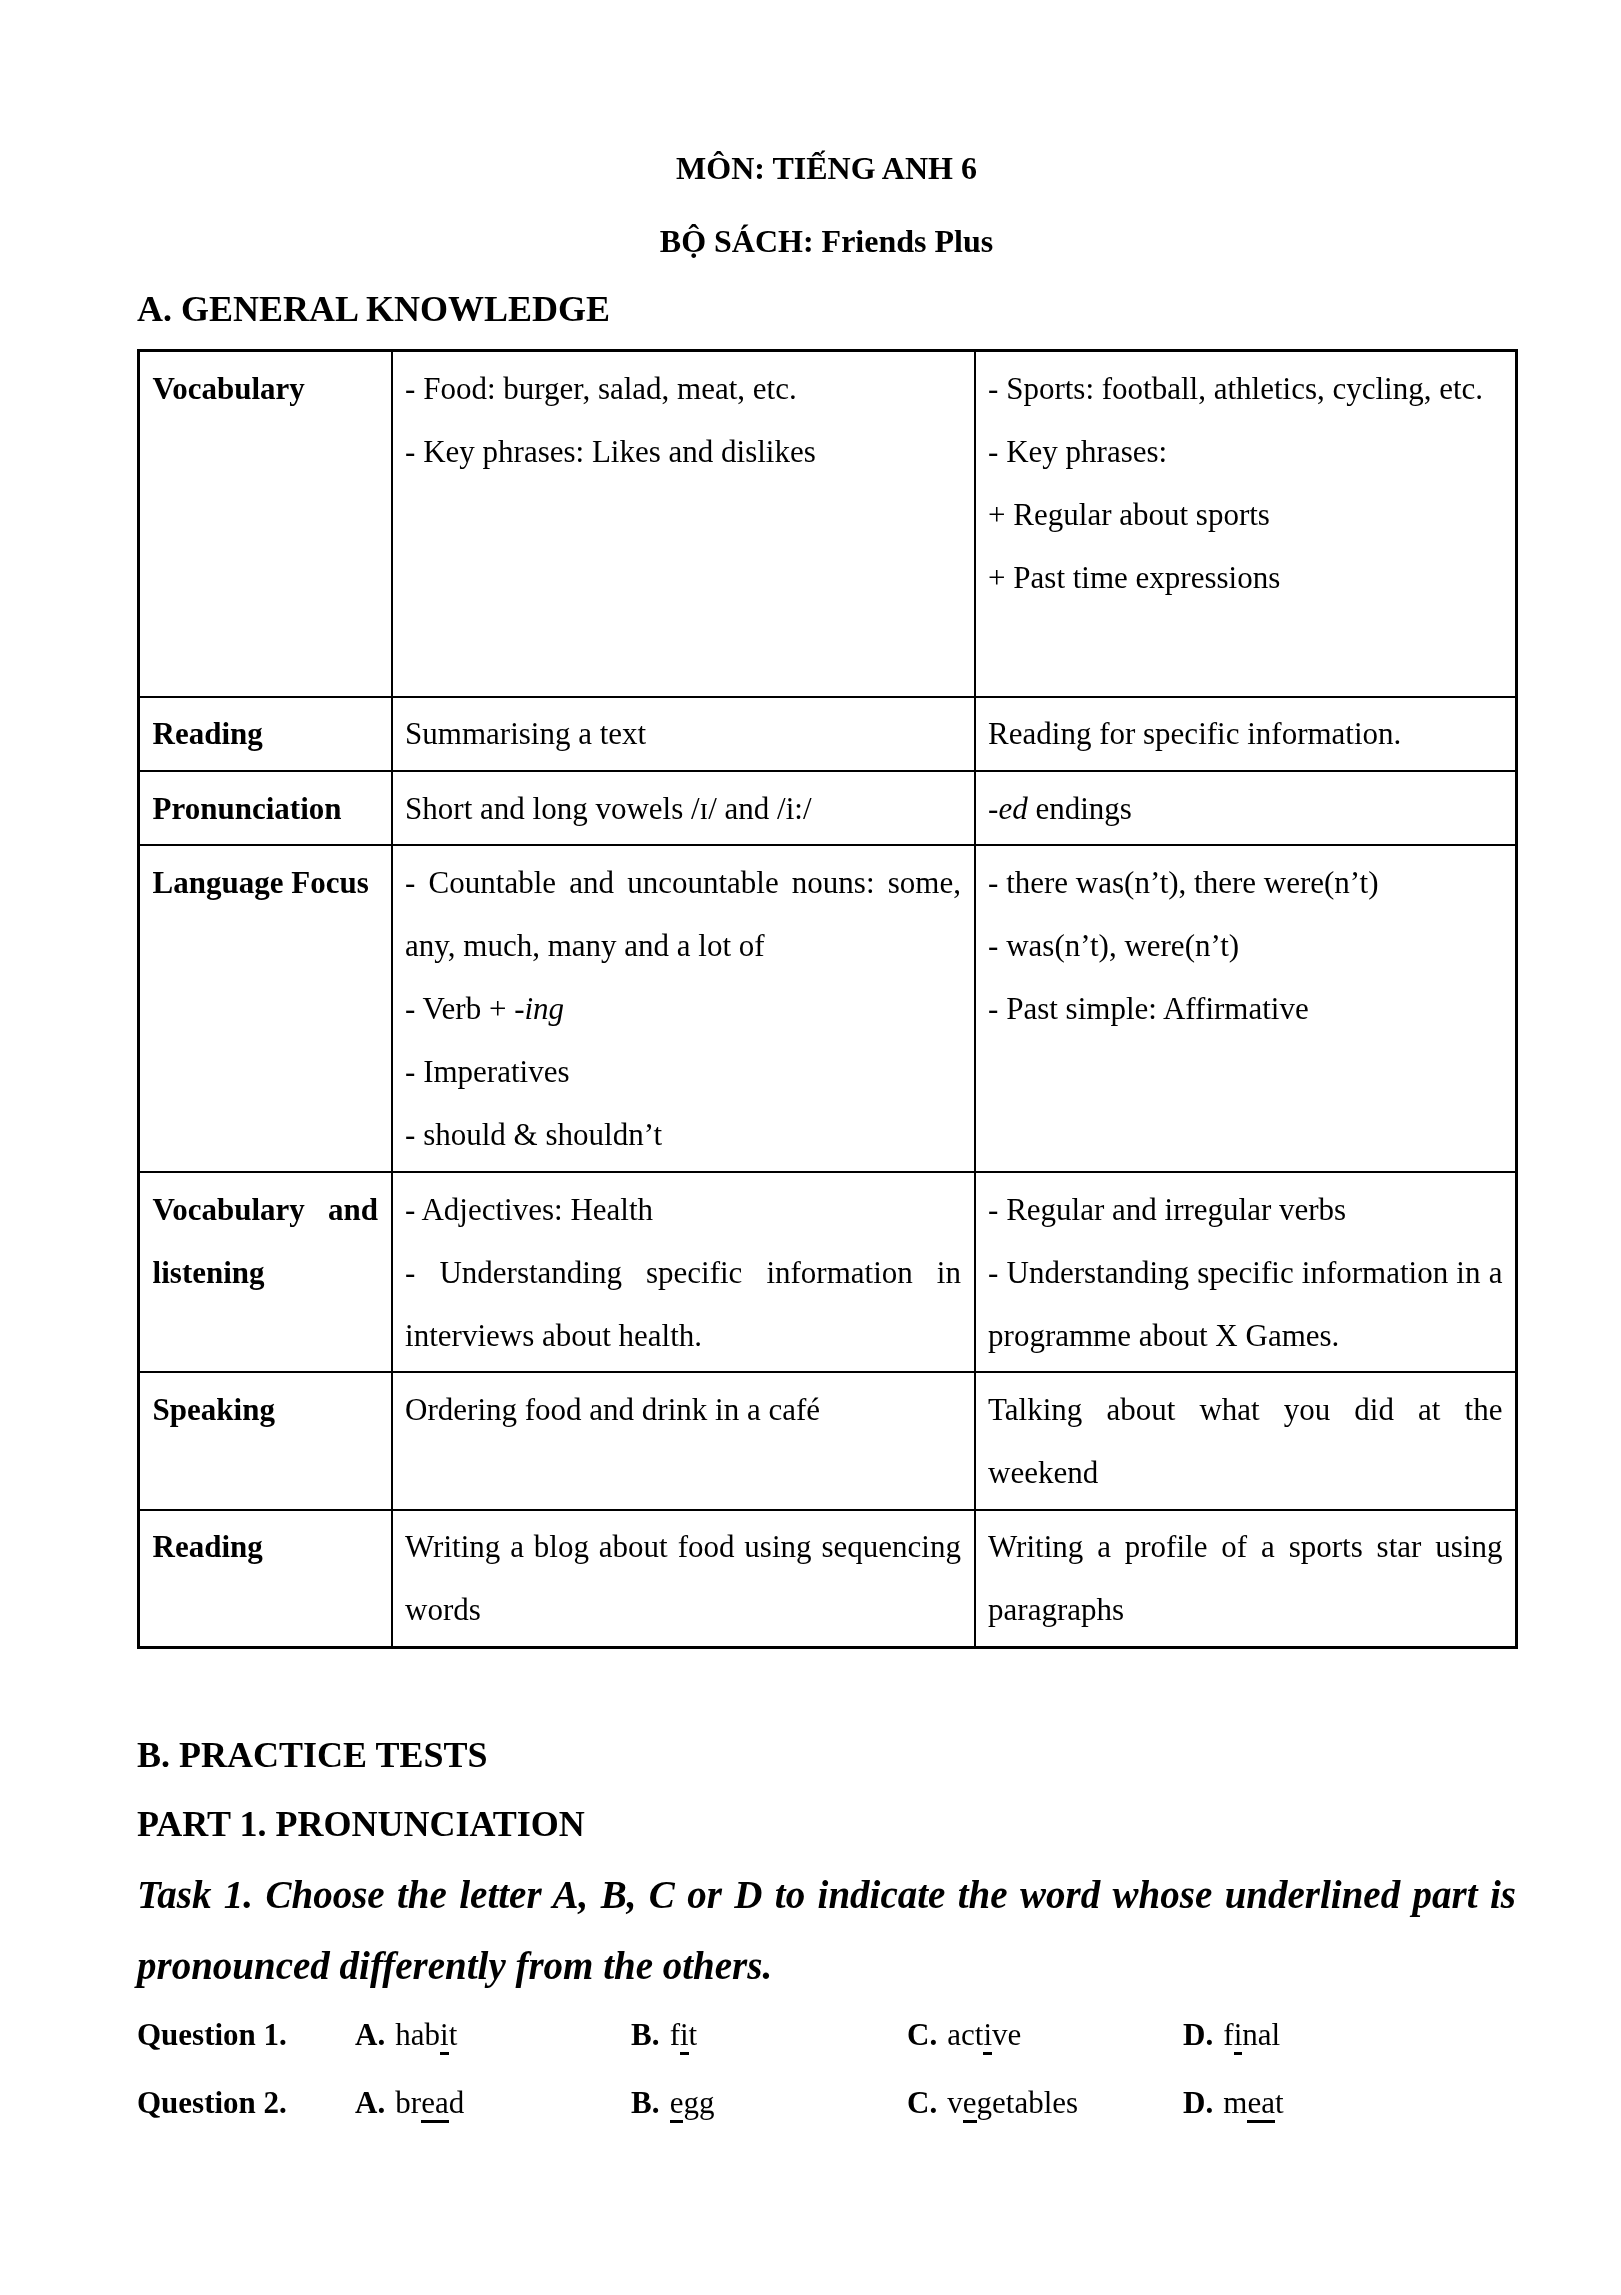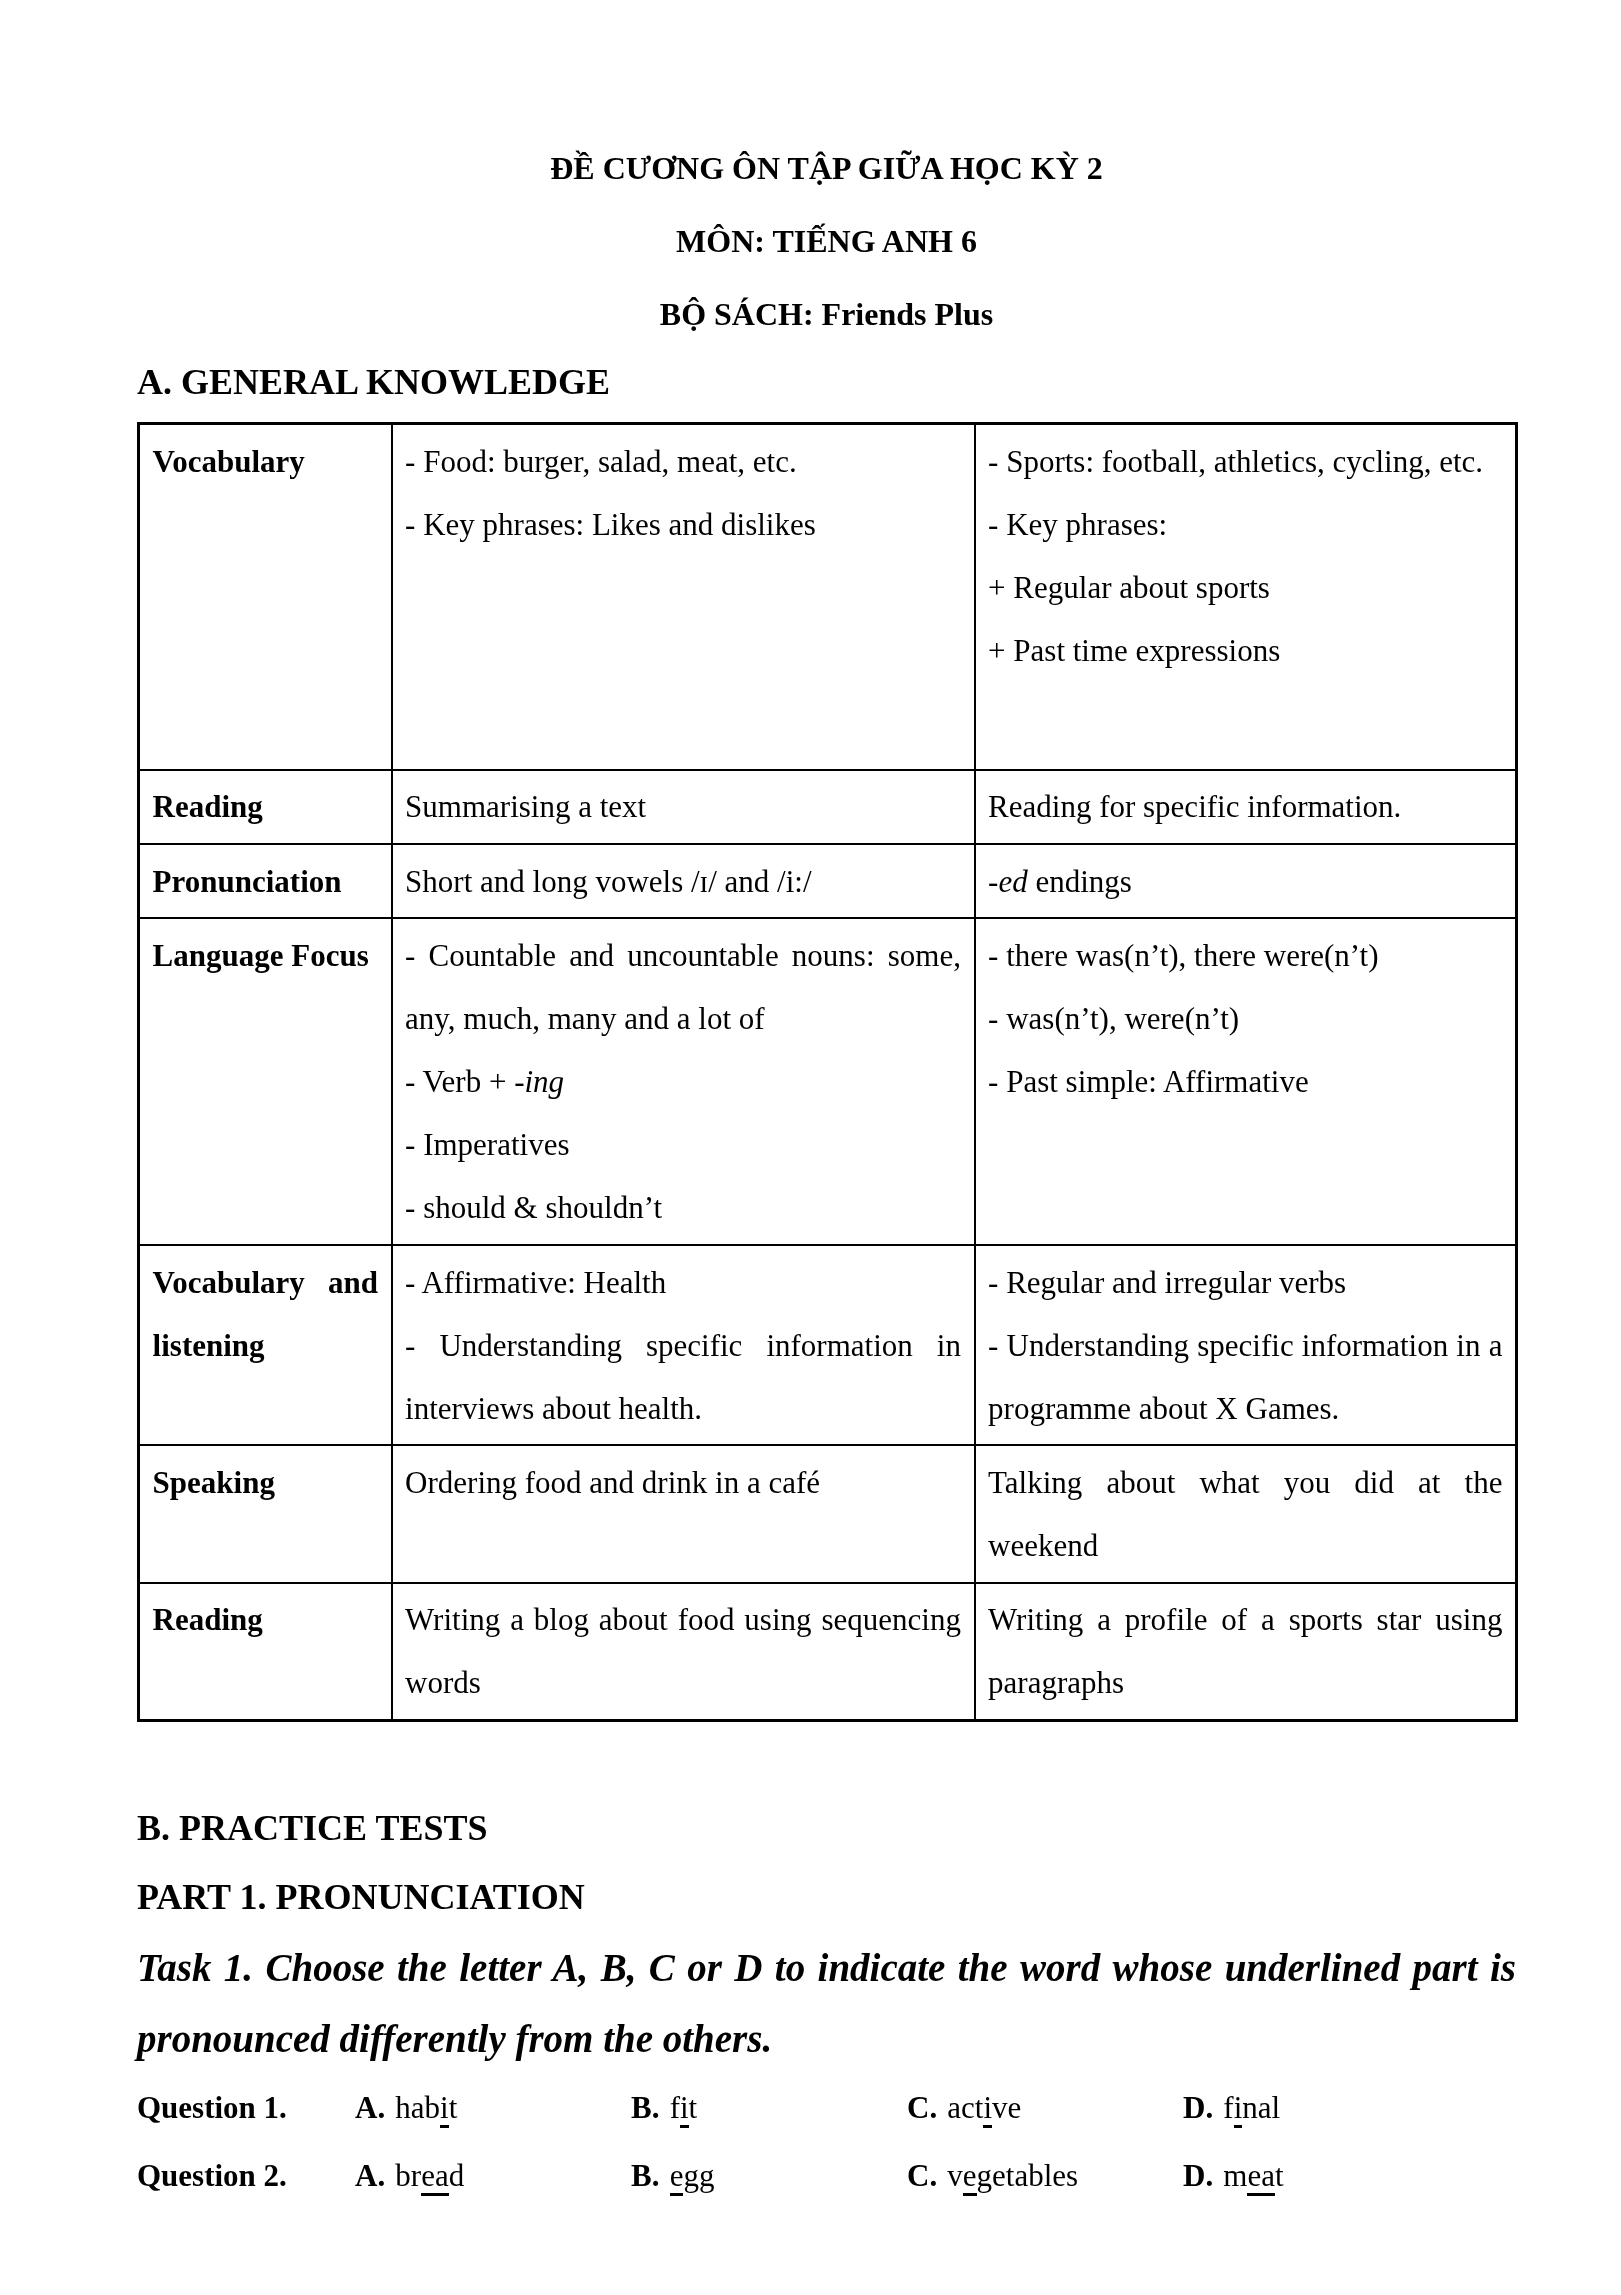--- a/index.html
+++ b/index.html
@@ -88,21 +88,20 @@
   .q-letter { font-weight: bold; margin-right: 10.2px; }
   .u { border-bottom: 3.1px solid #000; }
 </style>
 </head>
 <body>
 
 <div class="page">
   <div class="content">
 
     <div class="title-block">
-      <p>ĐỀ CƯƠNG ÔN TẬP GIỮA HỌC KỲ 2</p>
       <p>MÔN: TIẾNG ANH 6</p>
       <p>BỘ SÁCH: Friends Plus</p>
     </div>
 
     <p class="heading heading-a">A. GENERAL KNOWLEDGE</p>
 
     <table class="doc-table">
       <colgroup>
         <col style="width:253px">
         <col style="width:583px">
@@ -165,21 +164,21 @@
             <p>- was(n’t), were(n’t)</p>
             <p>- Past simple: Affirmative</p>
           </td>
         </tr>
 
         <tr class="r-vl">
           <td class="lbl">
             <p>Vocabulary and listening</p>
           </td>
           <td>
-            <p>- Affirmative: Health</p>
+            <p>- Adjectives: Health</p>
             <p>- Understanding specific information in interviews about health.</p>
           </td>
           <td>
             <p>- Regular and irregular verbs</p>
             <p>- Understanding specific information in a programme about X Games.</p>
           </td>
         </tr>
 
         <tr class="r-speak">
           <td class="lbl">

